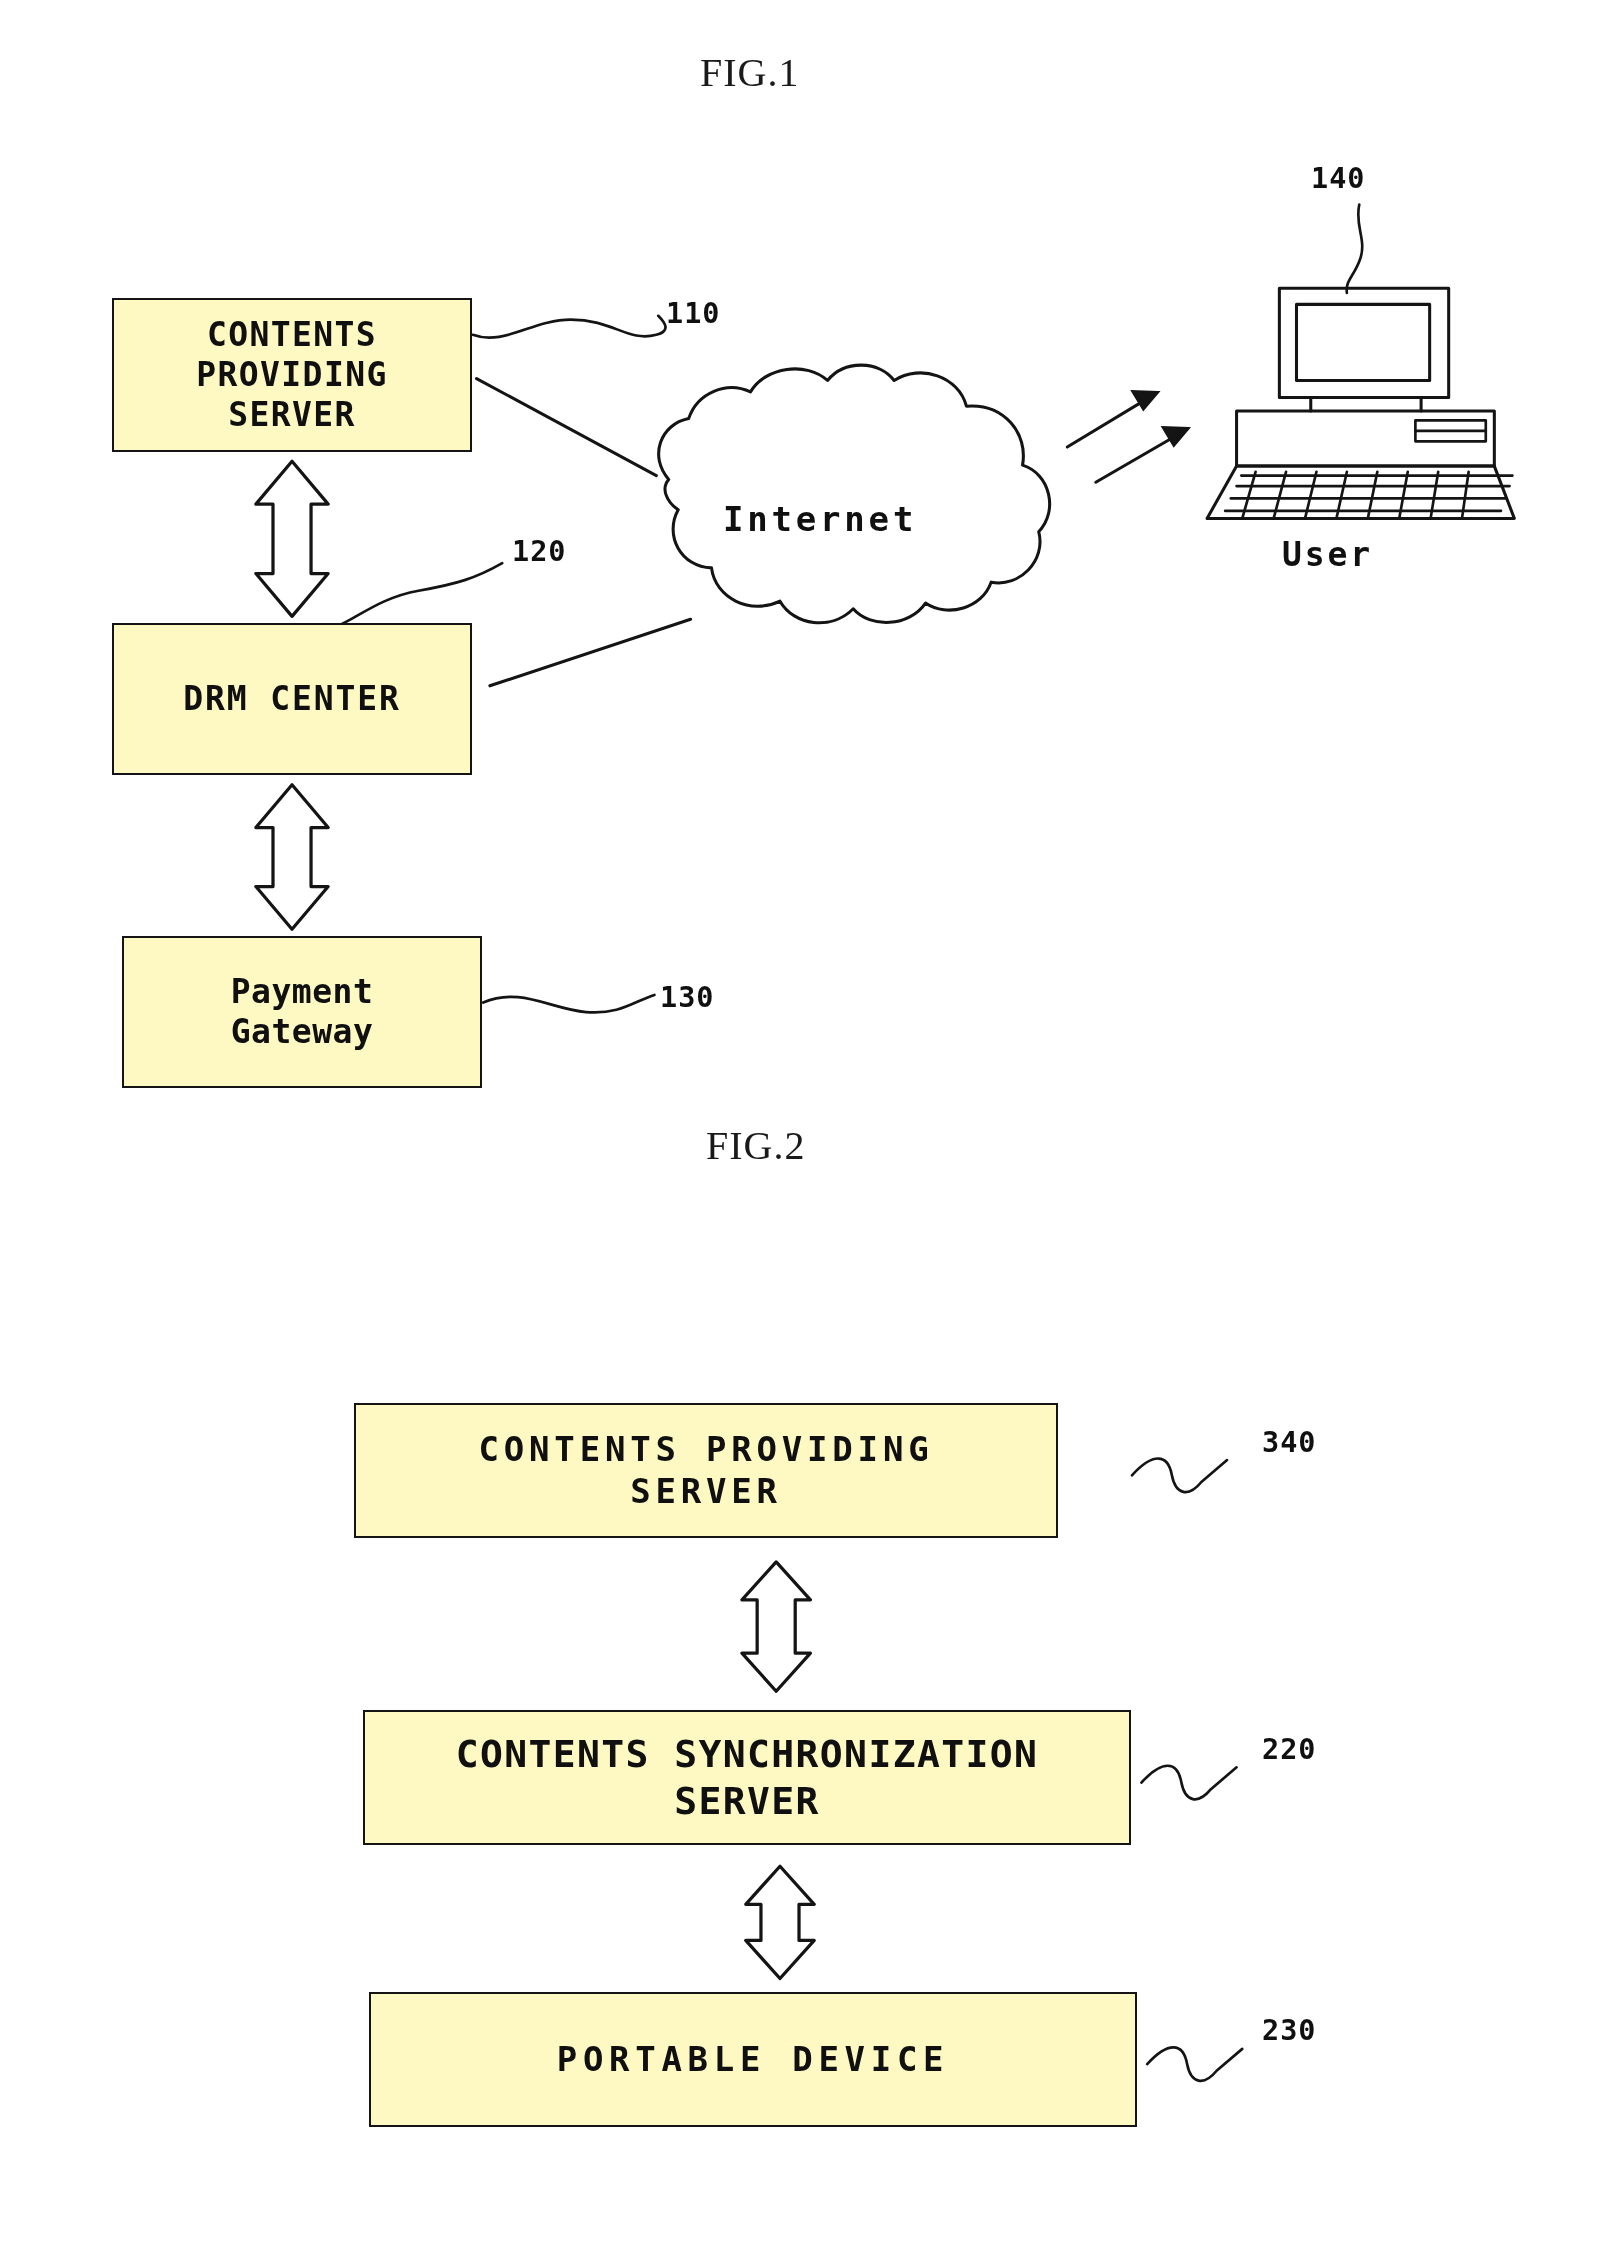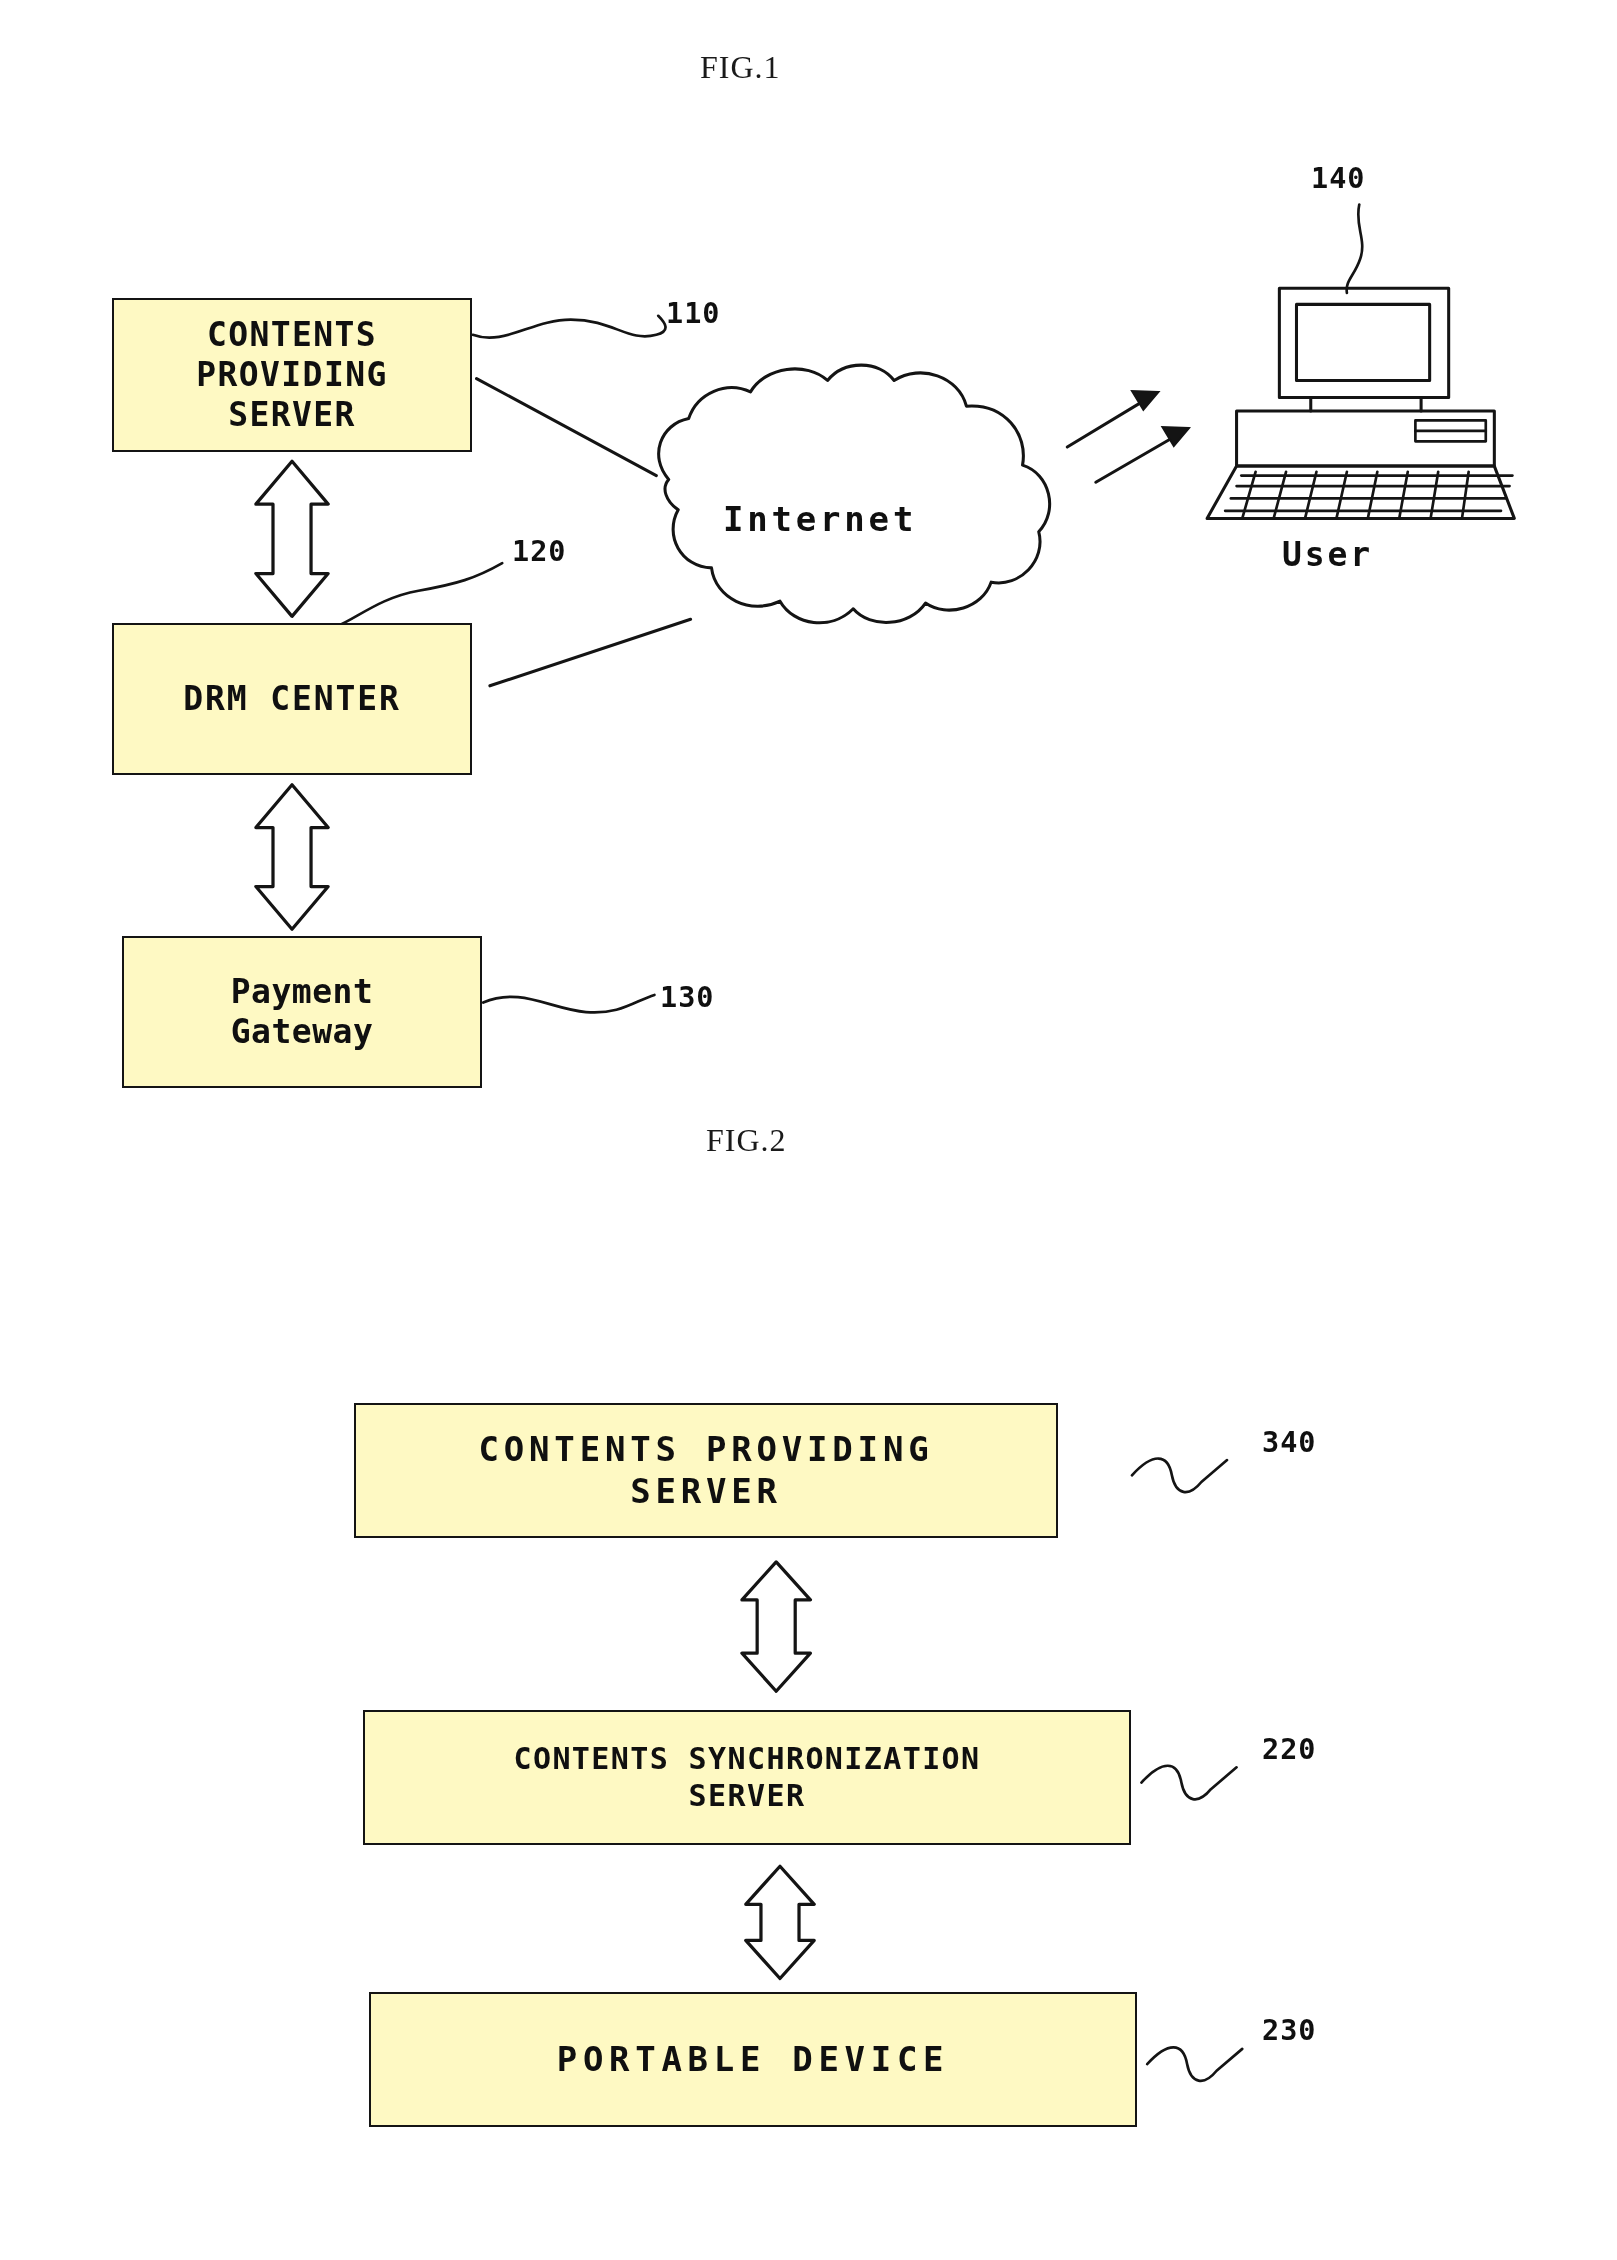--- a/index.html
+++ b/index.html
@@ -18,21 +18,21 @@
 
   .page {
     position: absolute;
     inset: 0;
   }
 
   
   .fig-title {
     position: absolute;
     font-family: "Liberation Serif", serif;
-    font-size: 32px;
+    font-size: 40px;
     letter-spacing: 1px;
     color: #1a1a1a;
     white-space: nowrap;
   }
   #fig1-title { left: 700px; top: 49px; }
   #fig2-title { left: 706px; top: 1122px; }
 
   
   .box {
     position: absolute;
@@ -79,21 +79,21 @@
     left: 354px; top: 1403px; width: 704px; height: 135px;
   }
   #box-cps-2 .box-label {
     font-size: 34px; letter-spacing: 4.8px;
   }
 
   #box-css-2 {
     left: 363px; top: 1710px; width: 768px; height: 135px;
   }
   #box-css-2 .box-label {
-    font-size: 30px; letter-spacing: 1.4px;
+    font-size: 38px; letter-spacing: 1.4px;
   }
 
   #box-portable-device {
     left: 369px; top: 1992px; width: 768px; height: 135px;
   }
   #box-portable-device .box-label {
     font-size: 34px; letter-spacing: 5.7px;
   }
 
   

